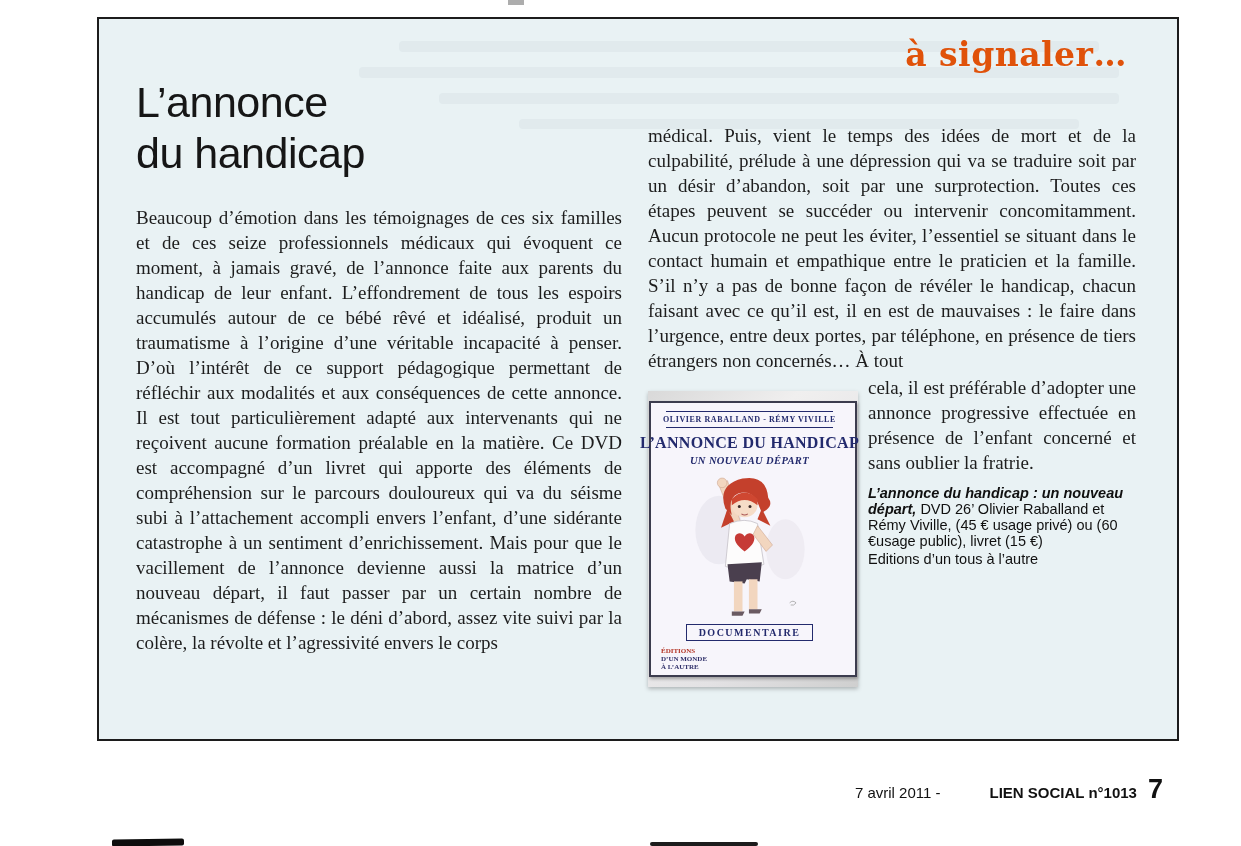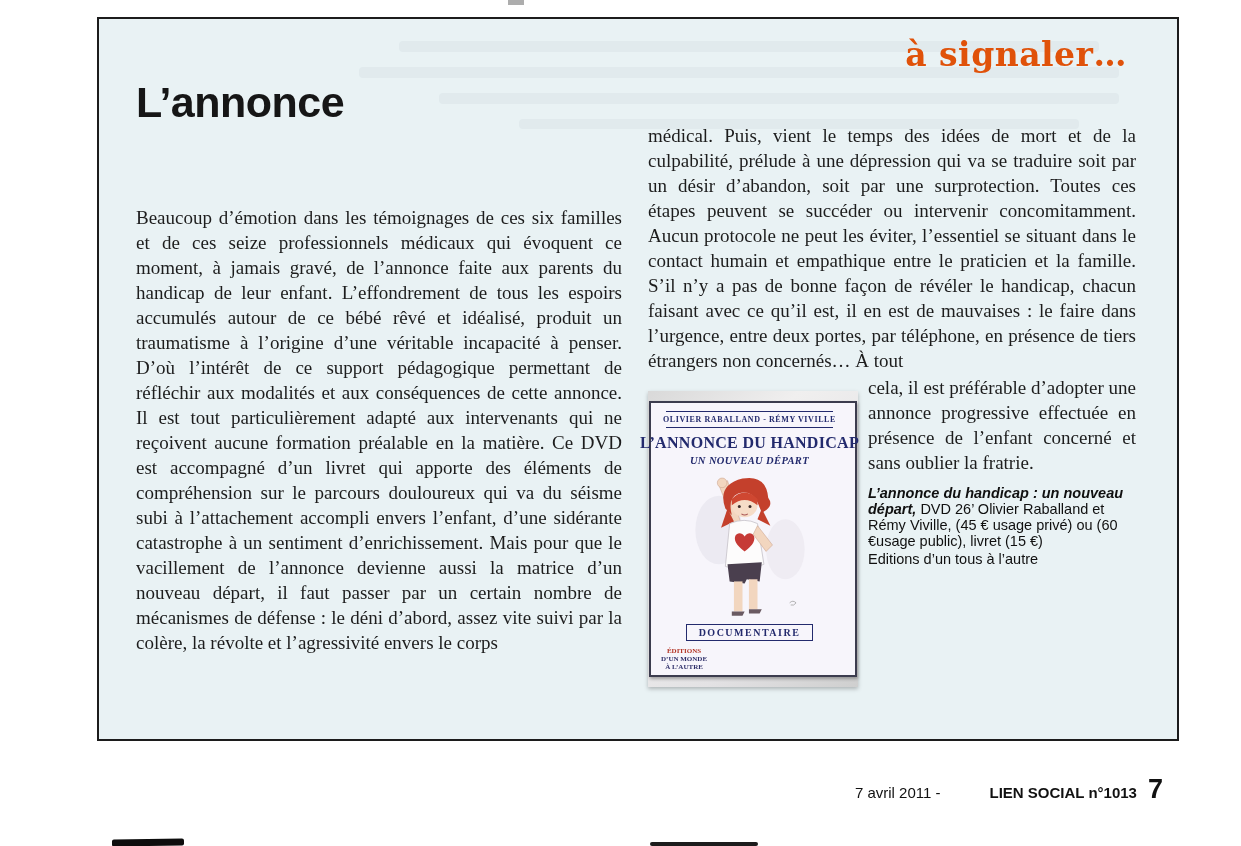--- a/index.html
+++ b/index.html
@@ -33,21 +33,21 @@
     font-weight:bold;
     font-size:33px;
     color:#e0520a;
     letter-spacing:0.5px;
   }
 
   .article-title {
     position:absolute; left:37px; top:58px;
     margin:0;
     font-family:"Liberation Sans", sans-serif;
-    font-weight:bold;
+    font-weight:normal;
     font-size:43px;
     line-height:51px;
     color:#161616;
     letter-spacing:-0.5px;
   }
   .article-title .t-line { display:block; }
 
   .body-copy {
     font-size:19px;
     line-height:25px;
@@ -103,21 +103,20 @@
     margin-top:4px;
     border:1px solid #232a6d;
     padding:2px 12px;
     font-size:10px; font-weight:bold; letter-spacing:1.5px;
     white-space:nowrap;
   }
   .dvd-publisher {
     align-self:flex-start;
     margin-top:6px; margin-left:4px;
     font-size:7px; line-height:8px; font-weight:bold;
-    text-align:center;
   }
   .dvd-publisher .pub-l1 { color:#b33324; display:block; }
   .dvd-publisher .pub-l2, .dvd-publisher .pub-l3 { color:#30306a; display:block; }
 
   .right-side { flex:1; margin-left:10px; }
   .wrap-text { margin:0; }
 
   
   .caption {
     margin-top:10px;
@@ -156,20 +155,21 @@
 
   <div class="ghost-bar ghost-1"></div>
   <div class="ghost-bar ghost-2"></div>
   <div class="ghost-bar ghost-3"></div>
   <div class="ghost-bar ghost-4"></div>
 
   <div class="section-label">à signaler…</div>
 
   <h1 class="article-title">
     <span class="t-line">L’annonce</span>
+    <span class="t-line">du handicap</span>
   </h1>
 
   <div class="col-left body-copy">Beaucoup d’émotion dans les témoignages de ces six familles et de ces seize professionnels médicaux qui évoquent ce moment, à jamais gravé, de l’annonce faite aux parents du handicap de leur enfant. L’effondrement de tous les espoirs accumulés autour de ce bébé rêvé et idéalisé, produit un traumatisme à l’origine d’une véritable incapacité à penser. D’où l’intérêt de ce support pédagogique permettant de réfléchir aux modalités et aux conséquences de cette annonce. Il est tout particulièrement adapté aux intervenants qui ne reçoivent aucune formation préalable en la matière. Ce DVD est accompagné d’un livret qui apporte des éléments de compréhension sur le parcours douloureux qui va du séisme subi à l’attachement accompli envers l’enfant, d’une sidérante catastrophe à un sentiment d’enrichissement. Mais pour que le vacillement de l’annonce devienne aussi la matrice d’un nouveau départ, il faut passer par un certain nombre de mécanismes de défense : le déni d’abord, assez vite suivi par la colère, la révolte et l’agressivité envers le corps</div>
 
   <div class="col-right">
 
     <p class="right-top body-copy">médical. Puis, vient le temps des idées de mort et de la culpabilité, prélude à une dépression qui va se traduire soit par un désir d’abandon, soit par une surprotection. Toutes ces étapes peuvent se succéder ou intervenir concomitamment. Aucun protocole ne peut les éviter, l’essentiel se situant dans le contact humain et empathique entre le praticien et la famille. S’il n’y a pas de bonne façon de révéler le handicap, chacun faisant avec ce qu’il est, il en est de mauvaises : le faire dans l’urgence, entre deux portes, par téléphone, en présence de tiers étrangers non concernés… À tout</p>
 
     <div class="media-row">
 

